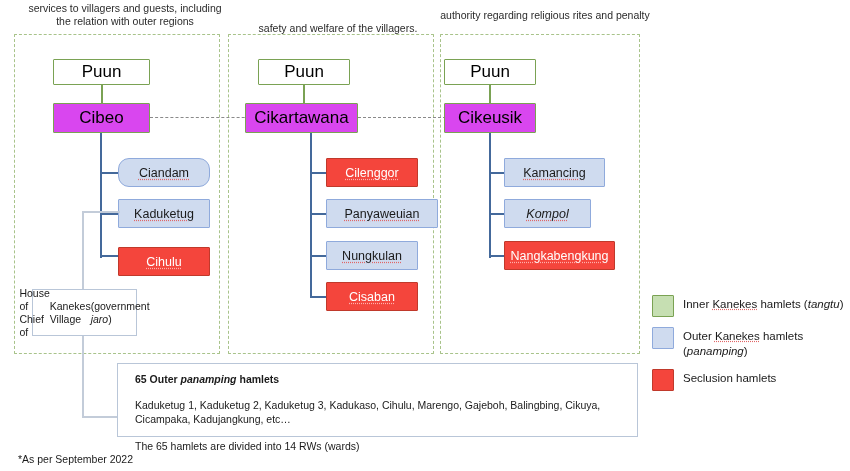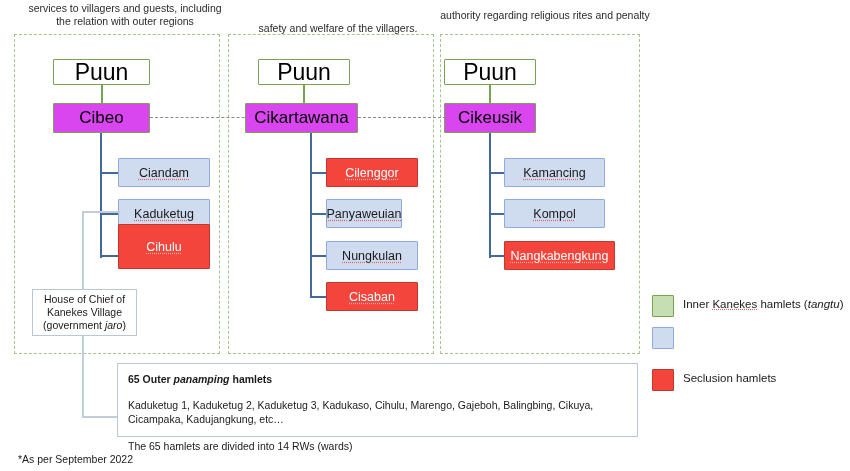--- a/index.html
+++ b/index.html
@@ -37,21 +37,21 @@
     border: 1.5px solid;
     display: flex;
     align-items: center;
     justify-content: center;
     text-align: center;
     border-radius: 1px;
   }
   .node-puun {
     background: #ffffff;
     border-color: #7aa253;
-    font-size: 23px;
+    font-size: 17px;
     color: #000;
   }
   .node-inner {
     background: #d946ef;
     border-color: #7aa253;
     font-size: 17px;
     color: #000;
   }
   .node-outer {
     background: #cfdbef;
@@ -73,41 +73,41 @@
     text-decoration-style: dotted;
     text-underline-offset: 2px;
   }
   .node-plain {
     background: #ffffff;
     border: 1px solid #b9c6d8;
     font-size: 10.5px;
     line-height: 13px;
     color: #1a1a1a;
     display: flex;
-    flex-direction: column;
+    flex-direction: row;
     align-items: center;
     justify-content: center;
   }
 
   
   .conn-v { background: #44699b; width: 2px; }
   .conn-h { background: #44699b; height: 2px; }
   .conn-stem { background: #7aa253; width: 1.5px; }
   .conn-dash {
     border-top: 1.5px dashed #8a8a8a;
     height: 0;
   }
   .gray-v { background: #c3ccd9; width: 1.5px; }
   .gray-h { background: #c3ccd9; height: 1.5px; }
 
   
   .info-box {
     border: 1px solid #b9c6d8;
     background: #ffffff;
-    padding: 8px 10px;
+    padding: 8px 17px;
     font-size: 10.5px;
     line-height: 14px;
     color: #1a1a1a;
   }
   .info-title { font-weight: bold; }
   .info-title i { font-style: italic; }
   .info-body { margin-top: 12px; }
   .info-foot { margin-top: 13px; }
 
   
@@ -155,50 +155,50 @@
 <div class="abs node node-puun" style="left:53px; top:59px; width:97px; height:26px;">Puun</div>
 <div class="abs conn-stem" style="left:101px; top:85px; height:18px;"></div>
 <div class="abs node node-inner" style="left:53px; top:103px; width:97px; height:30px;">Cibeo</div>
 
 <div class="abs conn-v" style="left:100px; top:133px; height:125px;"></div>
 
 <div class="abs conn-h" style="left:100px; top:172px; width:20px;"></div>
 <div class="abs conn-h" style="left:100px; top:213px; width:20px;"></div>
 <div class="abs conn-h" style="left:100px; top:255px; width:20px;"></div>
 
-<div class="abs node node-outer" style="left:118px; top:158px; width:92px; height:29px;">Ciandam</div>
+<div class="abs node node-outer" style="left:118px; top:158px; width:92px; height:29px;border-radius:11px;">Ciandam</div>
 <div class="abs node node-outer" style="left:118px; top:199px; width:92px; height:29px;">Kaduketug</div>
-<div class="abs node node-seclusion" style="left:118px; top:224px; width:92px; height:45px;">Cihulu</div>
+<div class="abs node node-seclusion" style="left:118px; top:247px; width:92px; height:29px;">Cihulu</div>
 
 <div class="abs node node-puun" style="left:258px; top:59px; width:92px; height:26px;">Puun</div>
 <div class="abs conn-stem" style="left:303px; top:85px; height:18px;"></div>
 <div class="abs node node-inner" style="left:245px; top:103px; width:113px; height:30px;">Cikartawana</div>
 
 <div class="abs conn-v" style="left:310px; top:133px; height:165px;"></div>
 <div class="abs conn-h" style="left:310px; top:172px; width:18px;"></div>
 <div class="abs conn-h" style="left:310px; top:213px; width:18px;"></div>
 <div class="abs conn-h" style="left:310px; top:255px; width:18px;"></div>
 <div class="abs conn-h" style="left:310px; top:296px; width:18px;"></div>
 
 <div class="abs node node-seclusion" style="left:326px; top:158px; width:92px; height:29px;">Cilenggor</div>
-<div class="abs node node-outer" style="left:326px; top:199px; width:76px; height:29px;">Panyaweuian</div>
+<div class="abs node node-outer" style="left:326px; top:199px; width:112px; height:29px;">Panyaweuian</div>
 <div class="abs node node-outer" style="left:326px; top:241px; width:92px; height:29px;">Nungkulan</div>
 <div class="abs node node-seclusion" style="left:326px; top:282px; width:92px; height:29px;">Cisaban</div>
 
 <div class="abs node node-puun" style="left:444px; top:59px; width:92px; height:26px;">Puun</div>
 <div class="abs conn-stem" style="left:489px; top:85px; height:18px;"></div>
 <div class="abs node node-inner" style="left:444px; top:103px; width:92px; height:30px;">Cikeusik</div>
 
 <div class="abs conn-v" style="left:489px; top:133px; height:125px;"></div>
 <div class="abs conn-h" style="left:489px; top:172px; width:17px;"></div>
 <div class="abs conn-h" style="left:489px; top:213px; width:17px;"></div>
 <div class="abs conn-h" style="left:489px; top:255px; width:17px;"></div>
 
 <div class="abs node node-outer" style="left:504px; top:158px; width:101px; height:29px;">Kamancing</div>
-<div class="abs node node-outer" style="left:504px; top:199px; width:101px; height:29px;">Kompol</div>
+<div class="abs node node-outer" style="left:504px; top:199px; width:87px; height:29px;font-style:italic;">Kompol</div>
 <div class="abs node node-seclusion" style="left:504px; top:241px; width:111px; height:29px;">Nangkabengkung</div>
 
 <div class="abs gray-h" style="left:82px; top:211px; width:38px;"></div>
 <div class="abs gray-v" style="left:82px; top:211px; height:85px;"></div>
 <div class="abs gray-v" style="left:82px; top:335px; height:82px;"></div>
 <div class="abs gray-h" style="left:82px; top:416px; width:35px;"></div>
 
 <div class="abs node-plain" style="left:32px; top:289px; width:105px; height:47px;">
   <span>House of Chief of</span>
   <span>Kanekes Village</span>
@@ -211,20 +211,21 @@
   <div class="info-foot">The 65 hamlets are divided into 14 RWs (wards)</div>
 </div>
 
 <div class="abs legend-row" style="left:652px; top:295px; width:195px;">
   <div class="legend-swatch sw-green"></div>
   <div class="legend-label"><span>Inner </span><u>Kanekes</u><span> hamlets (</span><i>tangtu</i><span>)</span></div>
 </div>
 
 <div class="abs legend-row" style="left:652px; top:327px; width:195px;">
   <div class="legend-swatch sw-blue"></div>
+  <div class="legend-label"><span>Outer </span><u>Kanekes</u><span> hamlets</span><br><span>(</span><i>panamping</i><span>)</span></div>
 </div>
 
 <div class="abs legend-row" style="left:652px; top:369px; width:195px;">
   <div class="legend-swatch sw-red"></div>
   <div class="legend-label">Seclusion hamlets</div>
 </div>
 
 <div class="abs footnote" style="left:18px; top:453px;">*As per September 2022</div>
 
 </body></html>

